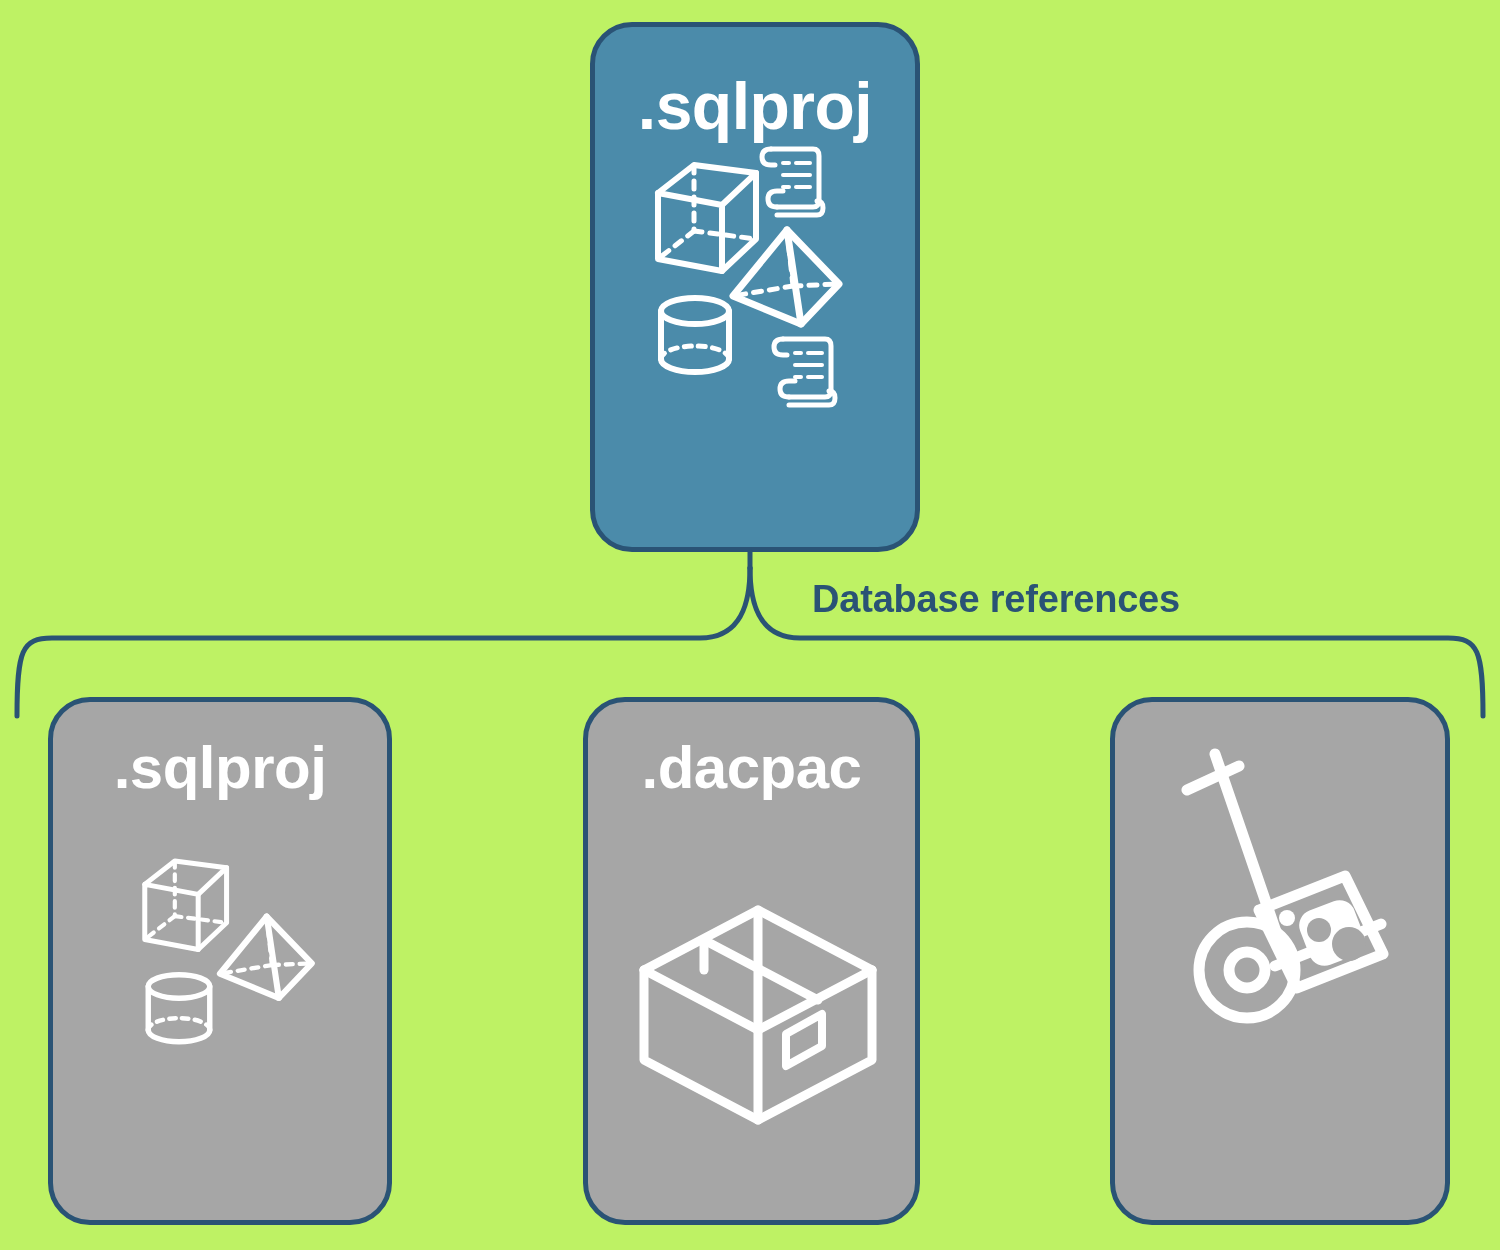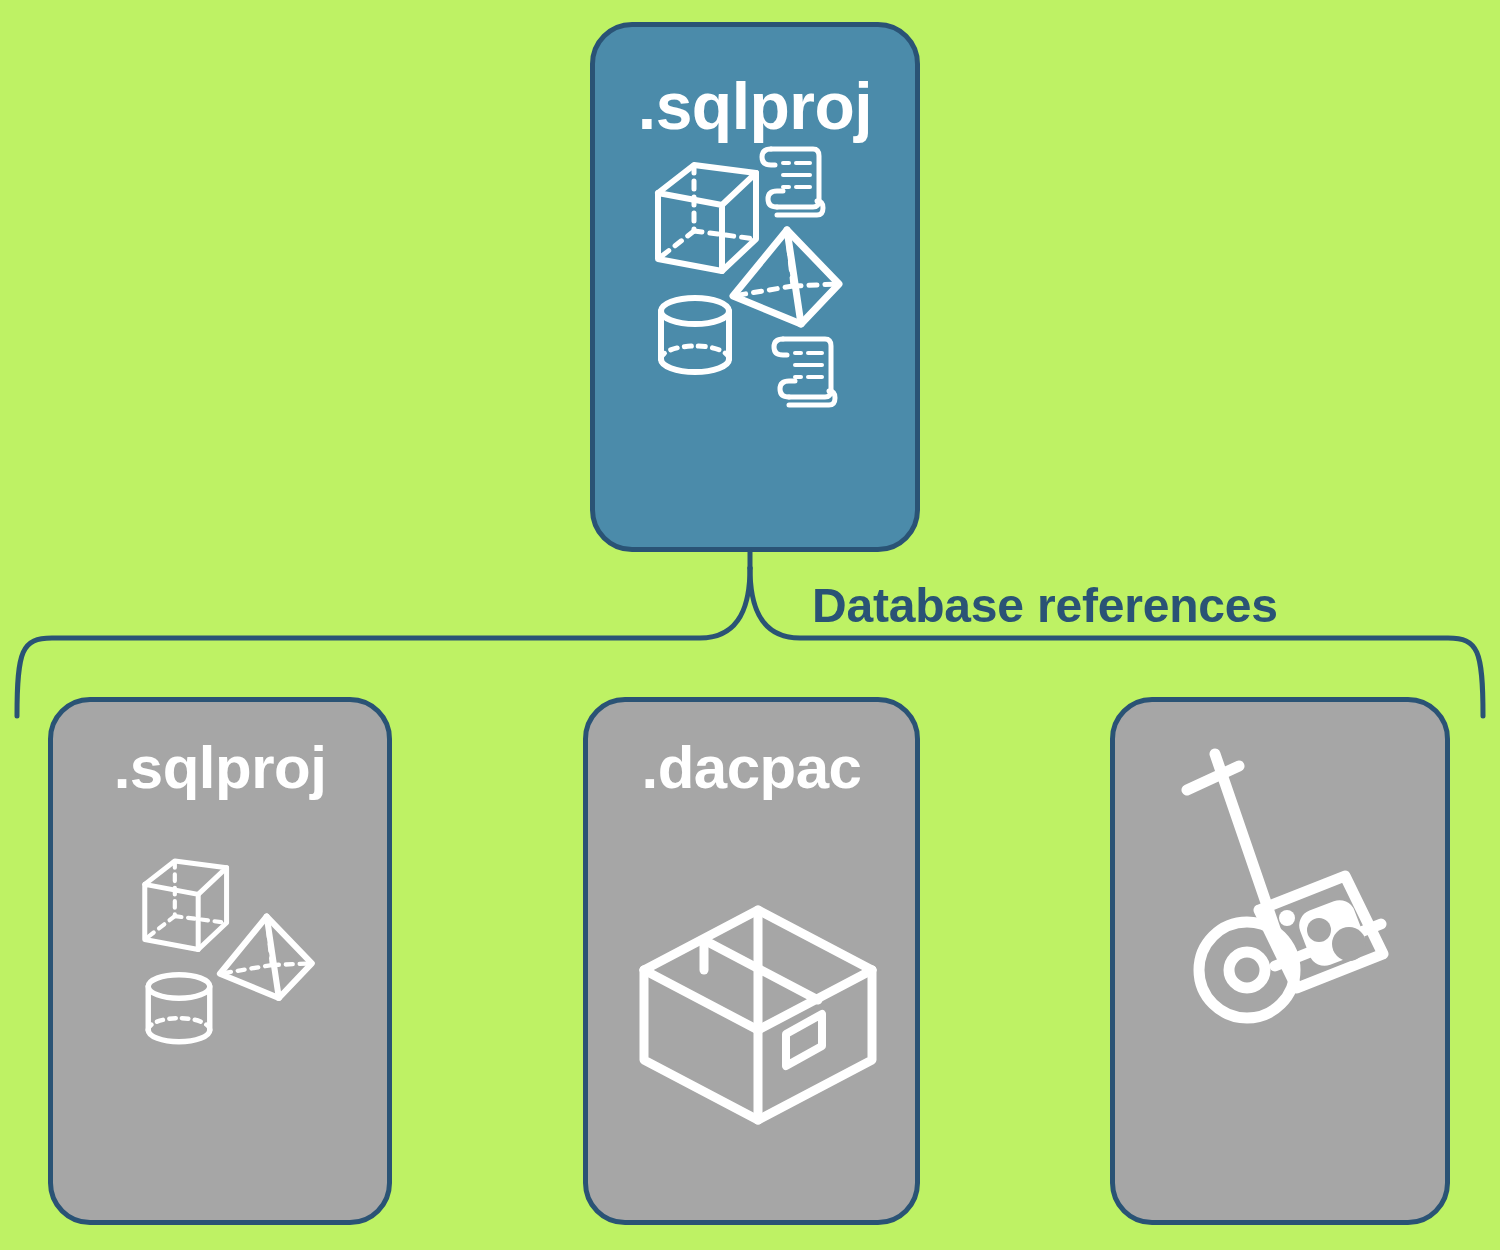--- a/index.html
+++ b/index.html
@@ -69,21 +69,21 @@
     top: 540;
     width: 1500px;
     height: 200px;
     pointer-events: none;
   }
 
   #bracket-label {
     position: absolute;
     left: 812px;
     top: 578px;
-    font-size: 48px;
+    font-size: 38px;
     font-weight: bold;
     color: #2A5375;
     white-space: nowrap;
     letter-spacing: -0.2px;
   }
 </style>
 </head>
 <body>
 
 <div id="canvas">

